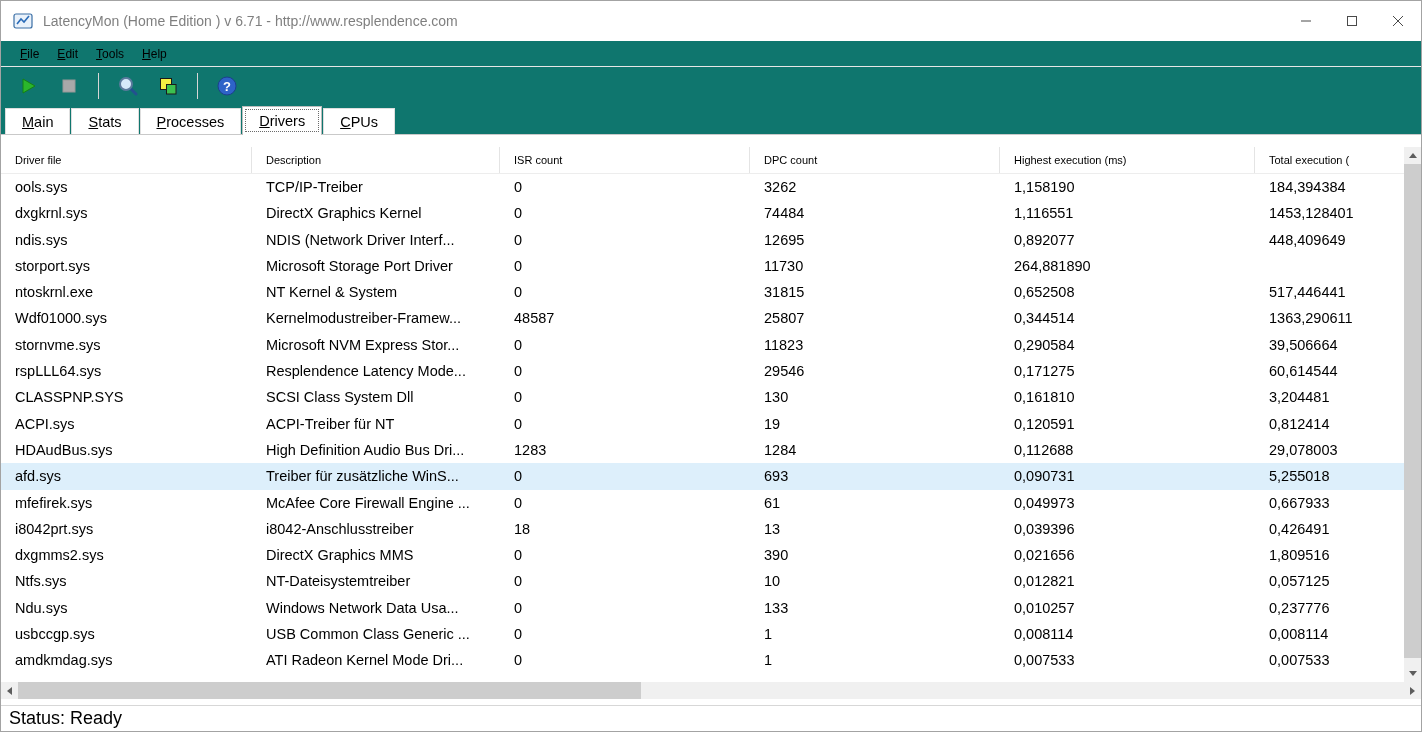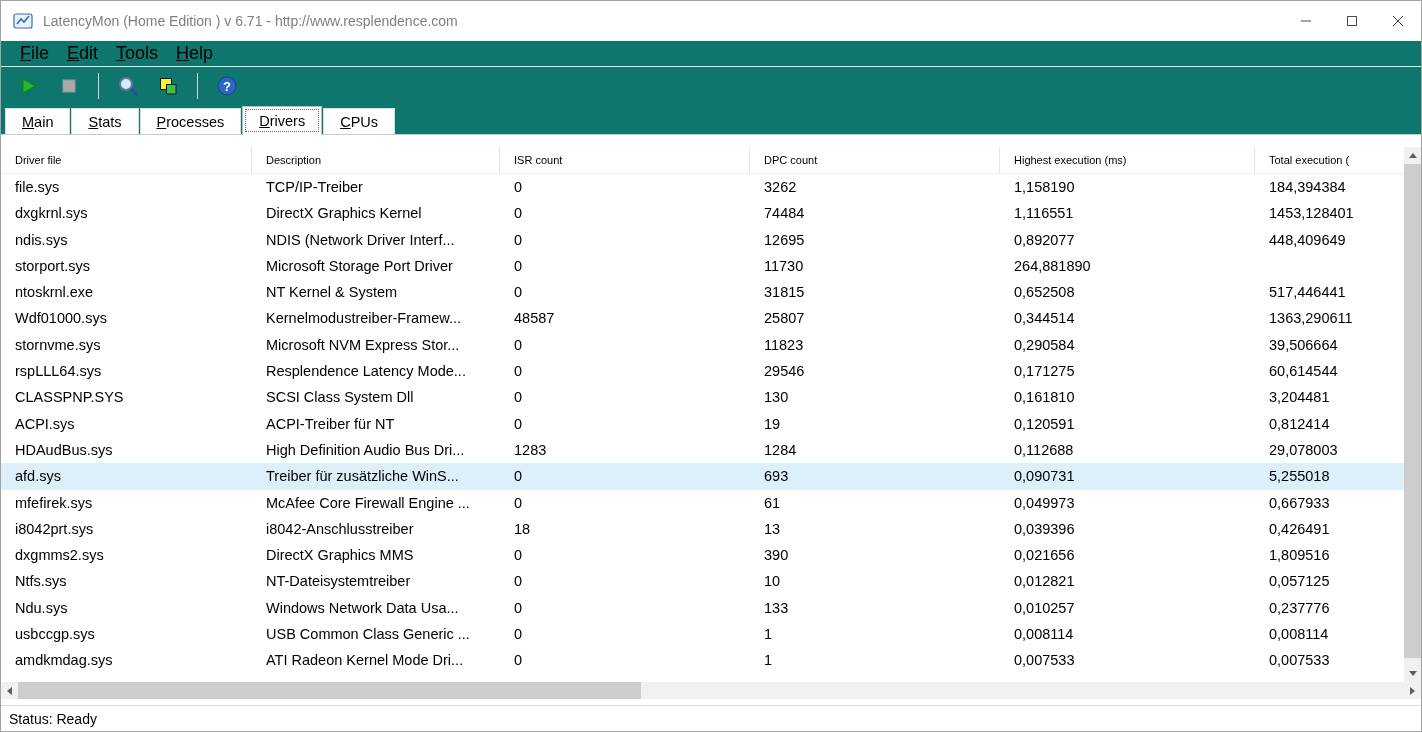--- a/index.html
+++ b/index.html
@@ -11,21 +11,21 @@
 
   
   .titlebar { height:40px; flex:0 0 auto; display:flex; align-items:center; padding-left:12px; background:#fff; }
   .app-icon { width:20px; height:20px; margin-right:10px; display:flex; align-items:center; }
   .title { font-size:14px; color:#7f7f7f; white-space:nowrap; }
   .caption-buttons { margin-left:auto; display:flex; height:100%; }
   .cap-btn { width:46px; height:100%; display:flex; align-items:center; justify-content:center; background:#fff; border:none; }
 
   
   .menubar { height:26px; flex:0 0 auto; display:flex; align-items:center; padding-left:10px;
-             font-size:18px; border-bottom:1px solid #e6e6e6; }
+             font-size:12px; border-bottom:1px solid #e6e6e6; }
   .menu-item { padding:3px 9px; cursor:default; }
   .accel { text-decoration:underline; }
 
   
   .toolbar { height:38px; flex:0 0 auto; display:flex; align-items:center; padding-left:12px; gap:8px; }
   .tb-btn { width:32px; height:30px; border:none; background:transparent; display:flex; align-items:center; justify-content:center; padding:0; }
   .tb-sep { width:1px; height:26px; background:#d6d6d6; margin:0 5px; }
 
   
   .tabstrip { height:30px; flex:0 0 auto; display:flex; align-items:flex-end; border-bottom:1px solid #c9c9c9; padding-left:4px; }
@@ -55,21 +55,21 @@
   .harrow  { position:absolute; top:0; width:17px; height:17px; display:flex; align-items:center; justify-content:center; background:#f0f0f0; }
   .harrow.left { left:0; } .harrow.right { right:0; }
   .tri { width:0; height:0; display:block; }
   .tri-up    { border-left:4px solid transparent; border-right:4px solid transparent; border-bottom:5px solid #5d5d5d; }
   .tri-down  { border-left:4px solid transparent; border-right:4px solid transparent; border-top:5px solid #5d5d5d; }
   .tri-left  { border-top:4px solid transparent; border-bottom:4px solid transparent; border-right:5px solid #5d5d5d; }
   .tri-right { border-top:4px solid transparent; border-bottom:4px solid transparent; border-left:5px solid #5d5d5d; }
 
   
   .statusbar { height:26px; flex:0 0 auto; border-top:1px solid #d7d7d7; display:flex; align-items:center;
-               padding-left:8px; font-size:14px; background:#fff; }
+               padding-left:8px; font-size:18px; background:#fff; }
 </style>
 </head>
 <body>
 
 <div class="window">
 
   <div class="titlebar">
     <span class="app-icon">
       <svg width="20" height="20" viewBox="0 0 20 20">
         <rect x="1" y="3" width="18" height="14" rx="2" fill="#eaf2fb" stroke="#3a6ea5" stroke-width="1.2"></rect>
@@ -164,21 +164,21 @@
     <div class="lheader grid-cols">
       <div class="hcell">Driver file</div>
       <div class="hcell">Description</div>
       <div class="hcell">ISR count</div>
       <div class="hcell">DPC count</div>
       <div class="hcell">Highest execution (ms)</div>
       <div class="hcell">Total execution (</div>
     </div>
     <div class="lbody">
         <div class="trow grid-cols">
-          <div class="tcell">file.sys</div>
+          <div class="tcell">ools.sys</div>
           <div class="tcell">TCP/IP-Treiber</div>
           <div class="tcell">0</div>
           <div class="tcell">3262</div>
           <div class="tcell">1,158190</div>
           <div class="tcell">184,394384</div>
         </div>
         <div class="trow grid-cols">
           <div class="tcell">dxgkrnl.sys</div>
           <div class="tcell">DirectX Graphics Kernel</div>
           <div class="tcell">0</div>

